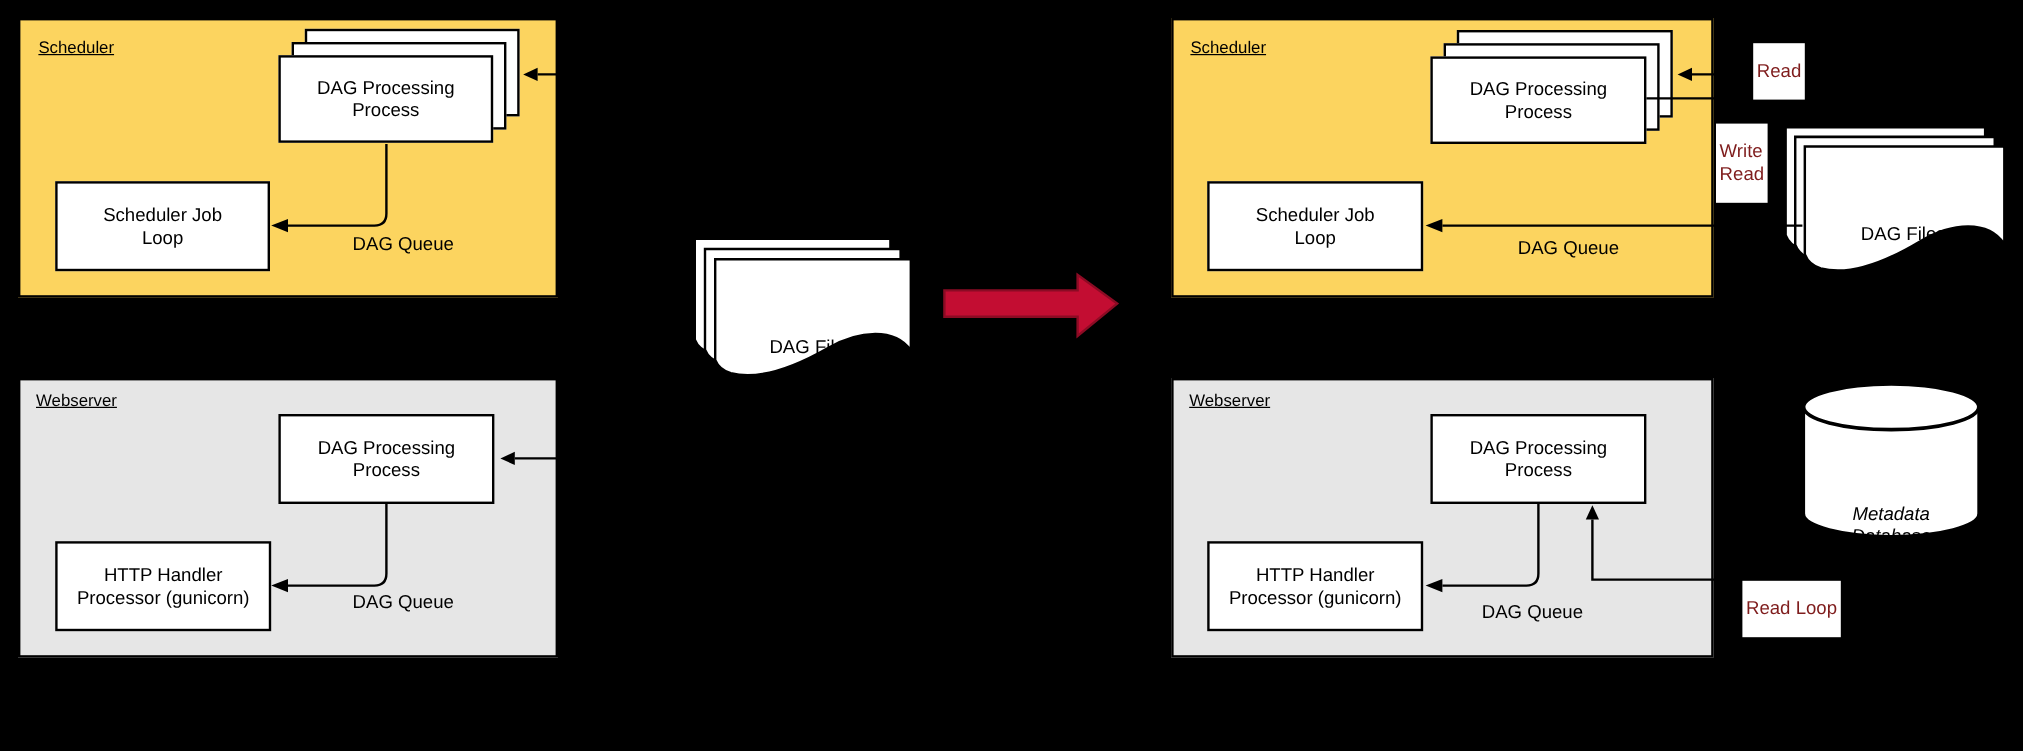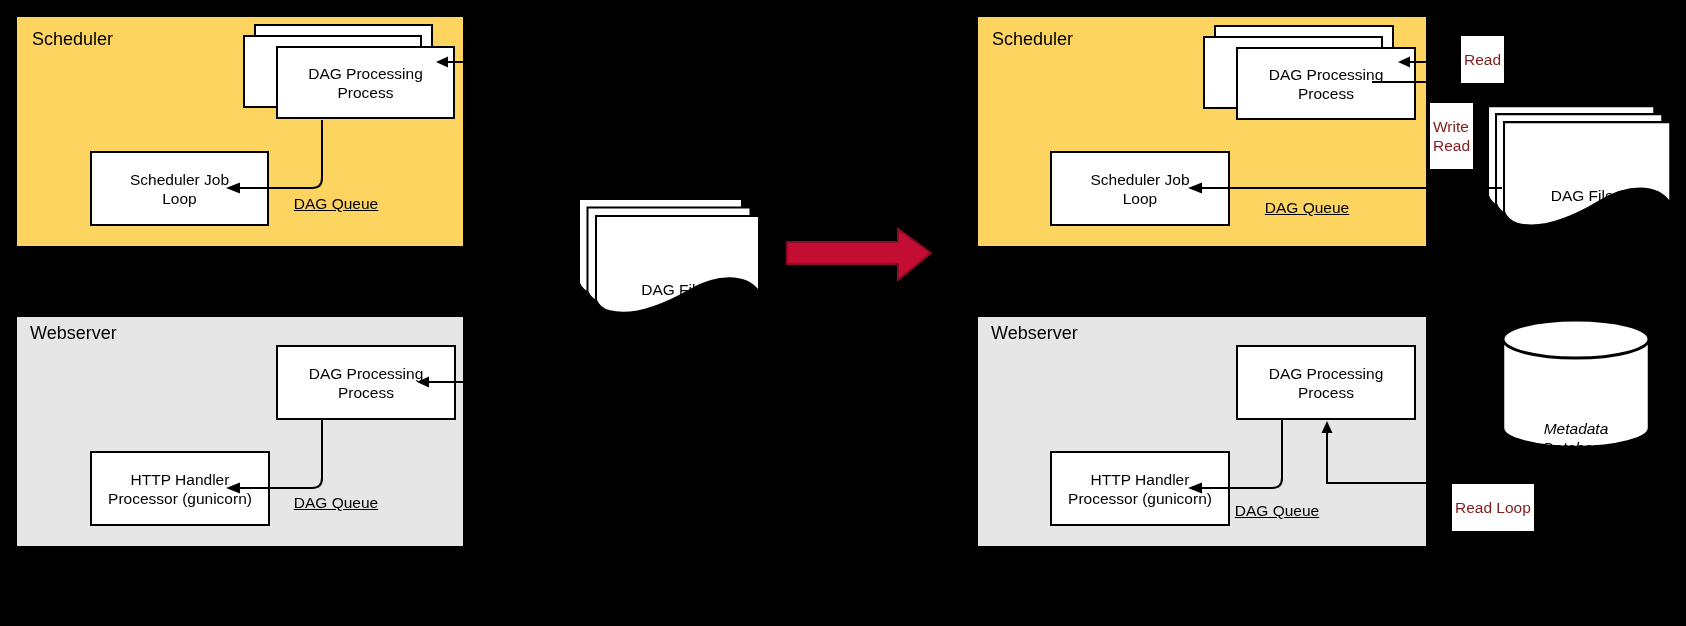--- a/index.html
+++ b/index.html
@@ -3,28 +3,28 @@
 <meta charset="utf-8">
 <style>
   html,body{margin:0;padding:0;background:#000;}
   .canvas{
     position:relative;width:1686px;height:626px;background:#000000;
     font-family:"Liberation Sans",sans-serif;color:#000;overflow:hidden;
   }
   .panel{position:absolute;box-sizing:border-box;border:2px solid #000;}
   .panel.yellow{background:#FCD45F;}
   .panel.gray{background:#E6E6E6;}
-  .panel-title{position:absolute;font-size:18px;line-height:19px;color:#000;}
+  .panel-title{position:absolute;font-size:14px;line-height:19px;color:#000;text-decoration:underline;}
   .node{
     position:absolute;background:#fff;border:2px solid #000;box-sizing:border-box;
     display:flex;align-items:center;justify-content:center;text-align:center;
-    font-size:15.5px;line-height:19px;white-space:pre-line;margin-left:44px;
+    font-size:15.5px;line-height:19px;white-space:pre-line;
   }
   .page{position:absolute;background:#fff;border:2px solid #000;box-sizing:border-box;}
-  .conn-label{position:absolute;font-size:15.5px;line-height:18px;text-align:center;color:#000;text-decoration:underline;}
+  .conn-label{position:absolute;font-size:15.5px;line-height:18px;text-align:center;color:#000;}
   .shape-label{
     position:absolute;display:flex;align-items:center;justify-content:center;
     text-align:center;font-size:15.5px;line-height:19px;white-space:pre-line;color:#000;margin-top:36px;
   }
   .tag{
     position:absolute;background:#ffffff;color:#7f1d1d;font-size:15.5px;line-height:19px;
     padding:14px 3px;white-space:pre-line;
   }
   svg.layer{position:absolute;left:0;top:0;pointer-events:none;}
   .shape-svg{position:absolute;}

